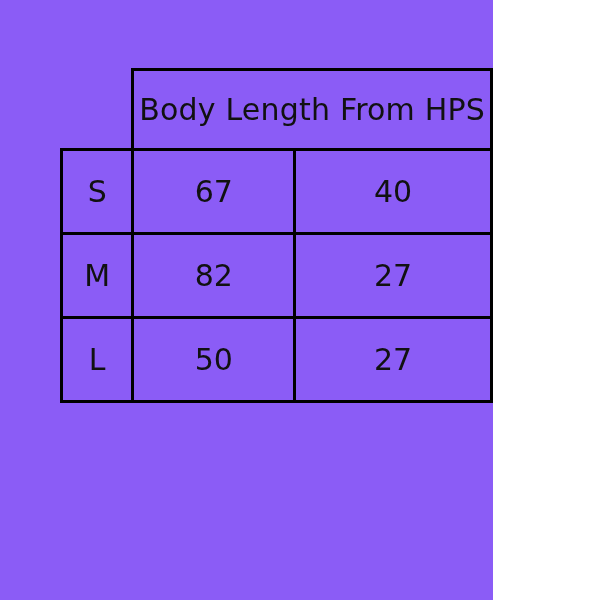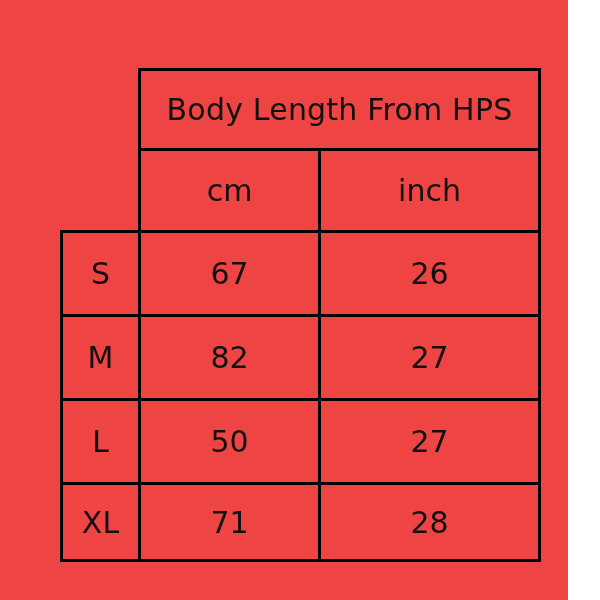--- a/index.html
+++ b/index.html
@@ -5,23 +5,23 @@
   html, body {
     margin: 0;
     padding: 0;
     width: 600px;
     height: 600px;
     background: #ffffff;
     font-family: "DejaVu Sans", sans-serif;
   }
   .page {
     position: relative;
-    width: 568px;
+    width: 493px;
     height: 600px;
-    background: #ef4444;
+    background: #8b5cf6;
     overflow: hidden;
   }
   
   .sizechart {
     position: absolute;
     left: 60px;
     top: 68px;
     border-collapse: collapse;
     table-layout: fixed;
   }
@@ -76,41 +76,31 @@
     <colgroup>
       <col class="col-size">
       <col class="col-cm">
       <col class="col-in">
     </colgroup>
     <tbody>
       <tr class="row-title">
         <td class="blank"></td>
         <td class="title-cell" colspan="2">Body Length From HPS</td>
       </tr>
-      <tr class="row-unit">
-        <td class="blank"></td>
-        <td class="unit-cell">cm</td>
-        <td class="unit-cell">inch</td>
-      </tr>
       <tr class="row-data">
         <td class="size-cell">S</td>
         <td class="value-cell">67</td>
-        <td class="value-cell">26</td>
+        <td class="value-cell">40</td>
       </tr>
       <tr class="row-data">
         <td class="size-cell">M</td>
         <td class="value-cell">82</td>
         <td class="value-cell">27</td>
       </tr>
       <tr class="row-data">
         <td class="size-cell">L</td>
         <td class="value-cell">50</td>
         <td class="value-cell">27</td>
       </tr>
-      <tr class="row-last">
-        <td class="size-cell">XL</td>
-        <td class="value-cell">71</td>
-        <td class="value-cell">28</td>
-      </tr>
     </tbody>
   </table>
 
 </div>
 
 </body></html>

